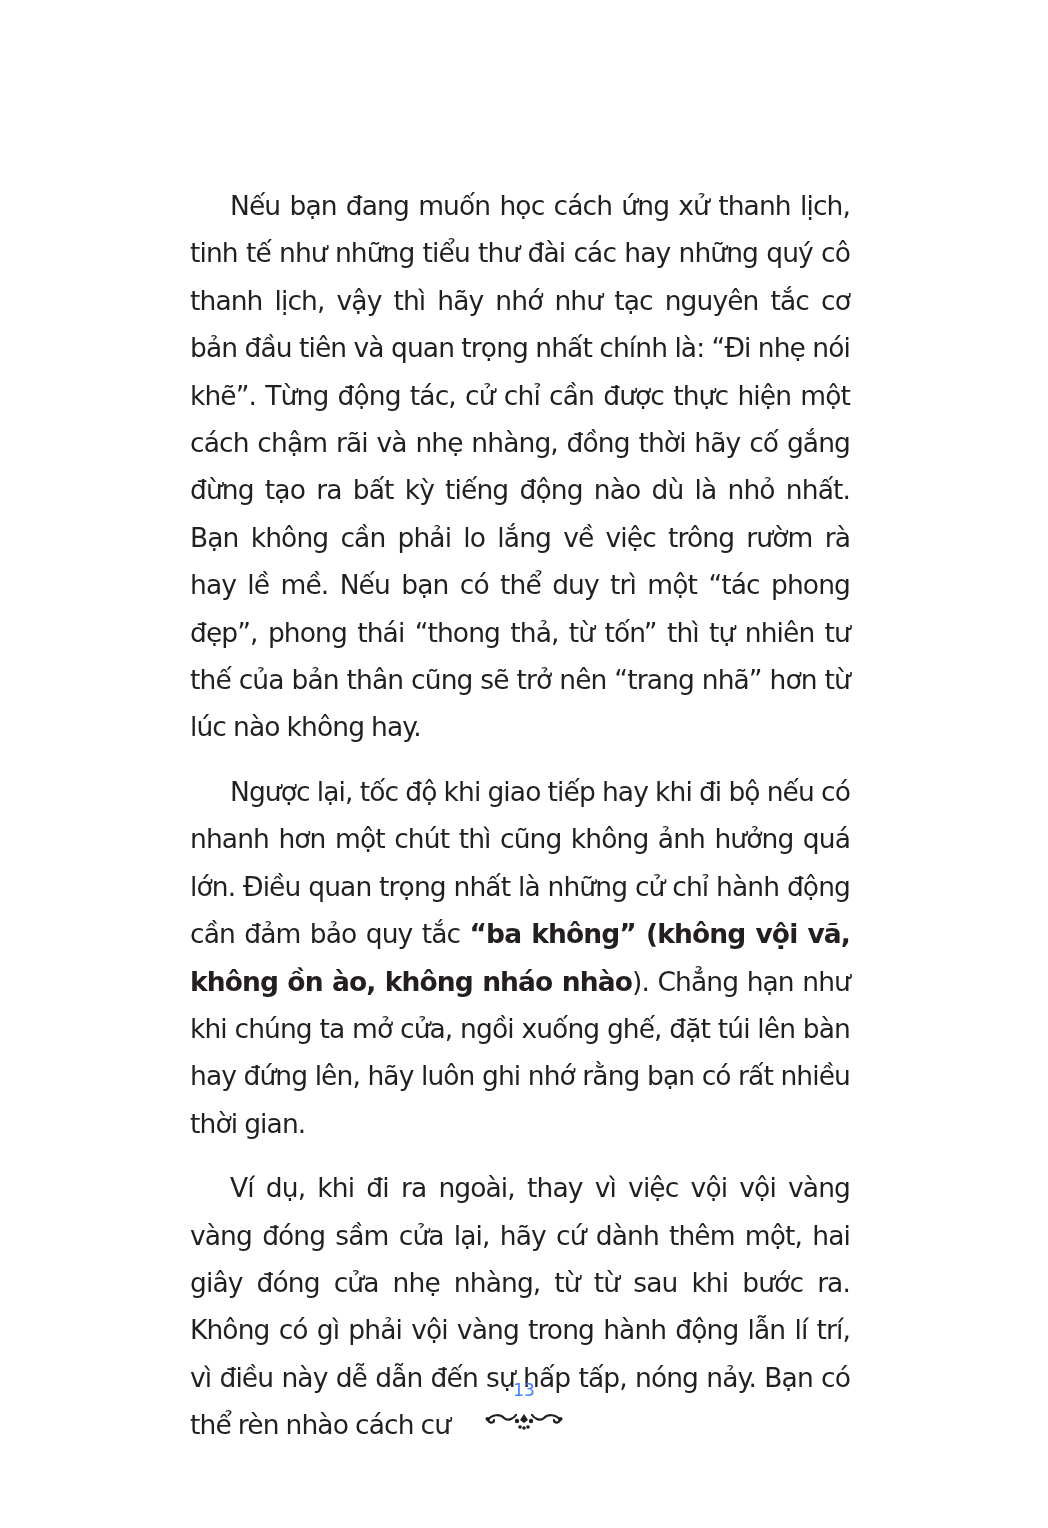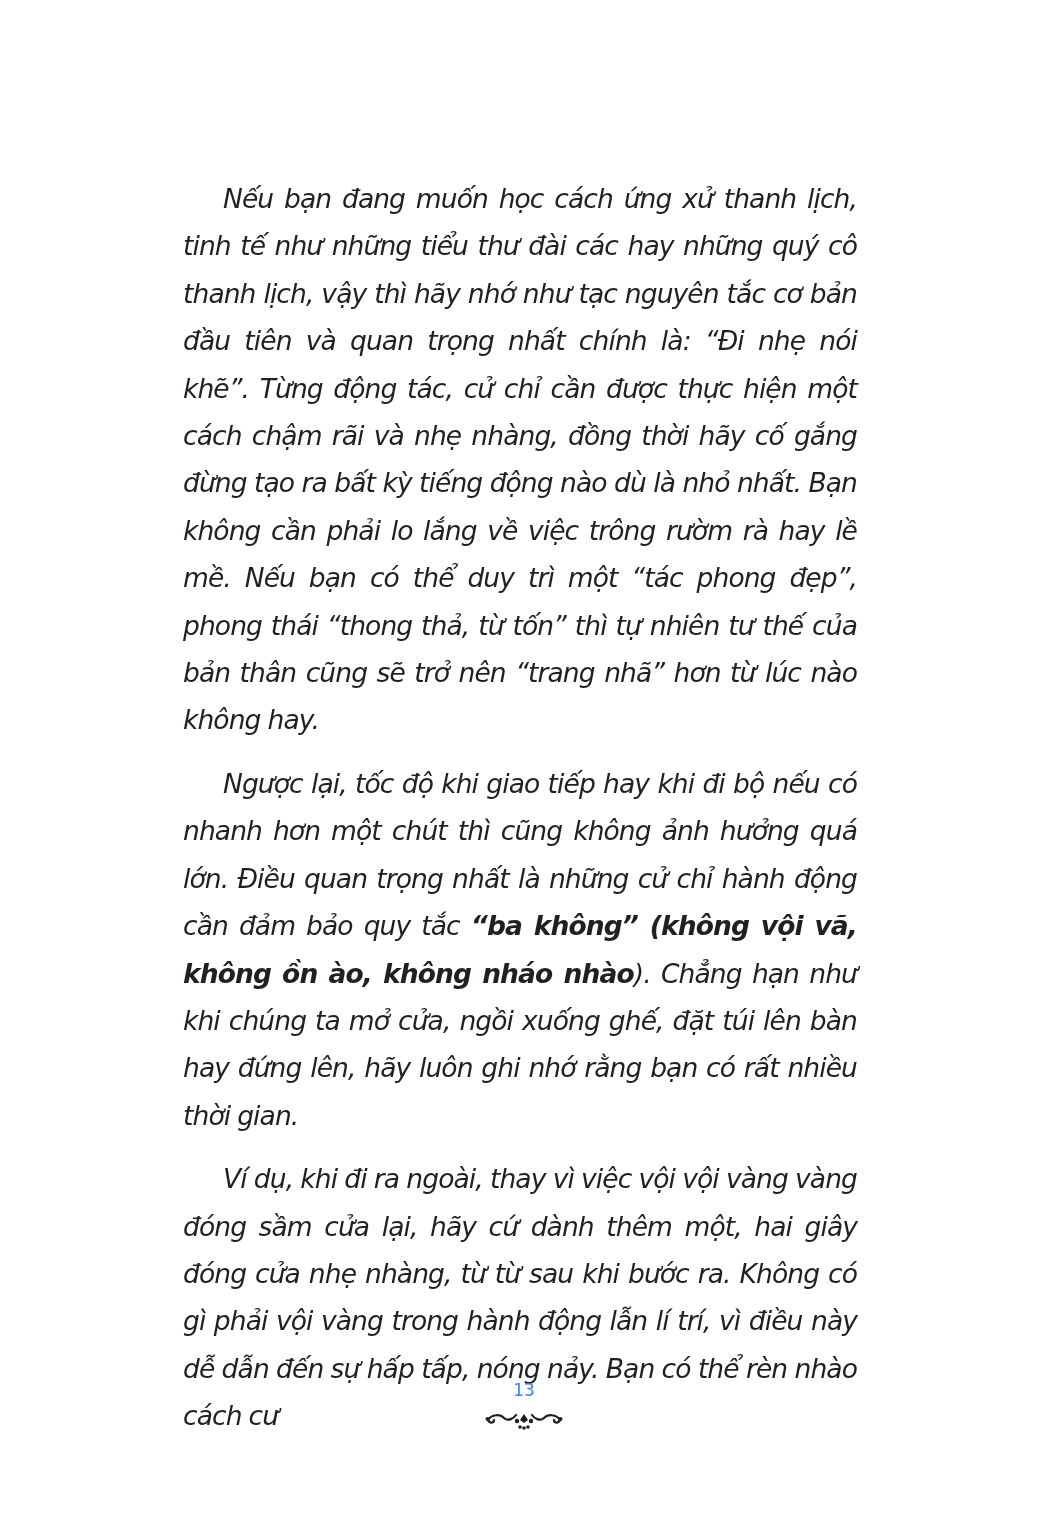--- a/index.html
+++ b/index.html
@@ -15,29 +15,28 @@
     font-family: "DejaVu Sans", "Liberation Sans", sans-serif;
     color: #231f20;
   }
   .page-body {
     position: absolute;
     left: 173px;
     top: 165px;
     width: 694px;
   }
   .para {
-    margin: 10px;
+    margin: 17px;
     font-size: 26.5px;
     line-height: 47.4px;
     letter-spacing: -0.9px;
     word-spacing: -0.5px;
     text-align: justify;
     text-indent: 40px;
     font-weight: 400;
-    font-style: italic;
   }
   .para + .para {
     margin-top: 16px;
   }
   .para b {
     font-weight: 700;
   }
   .footer {
     position: absolute;
     left: 0;

